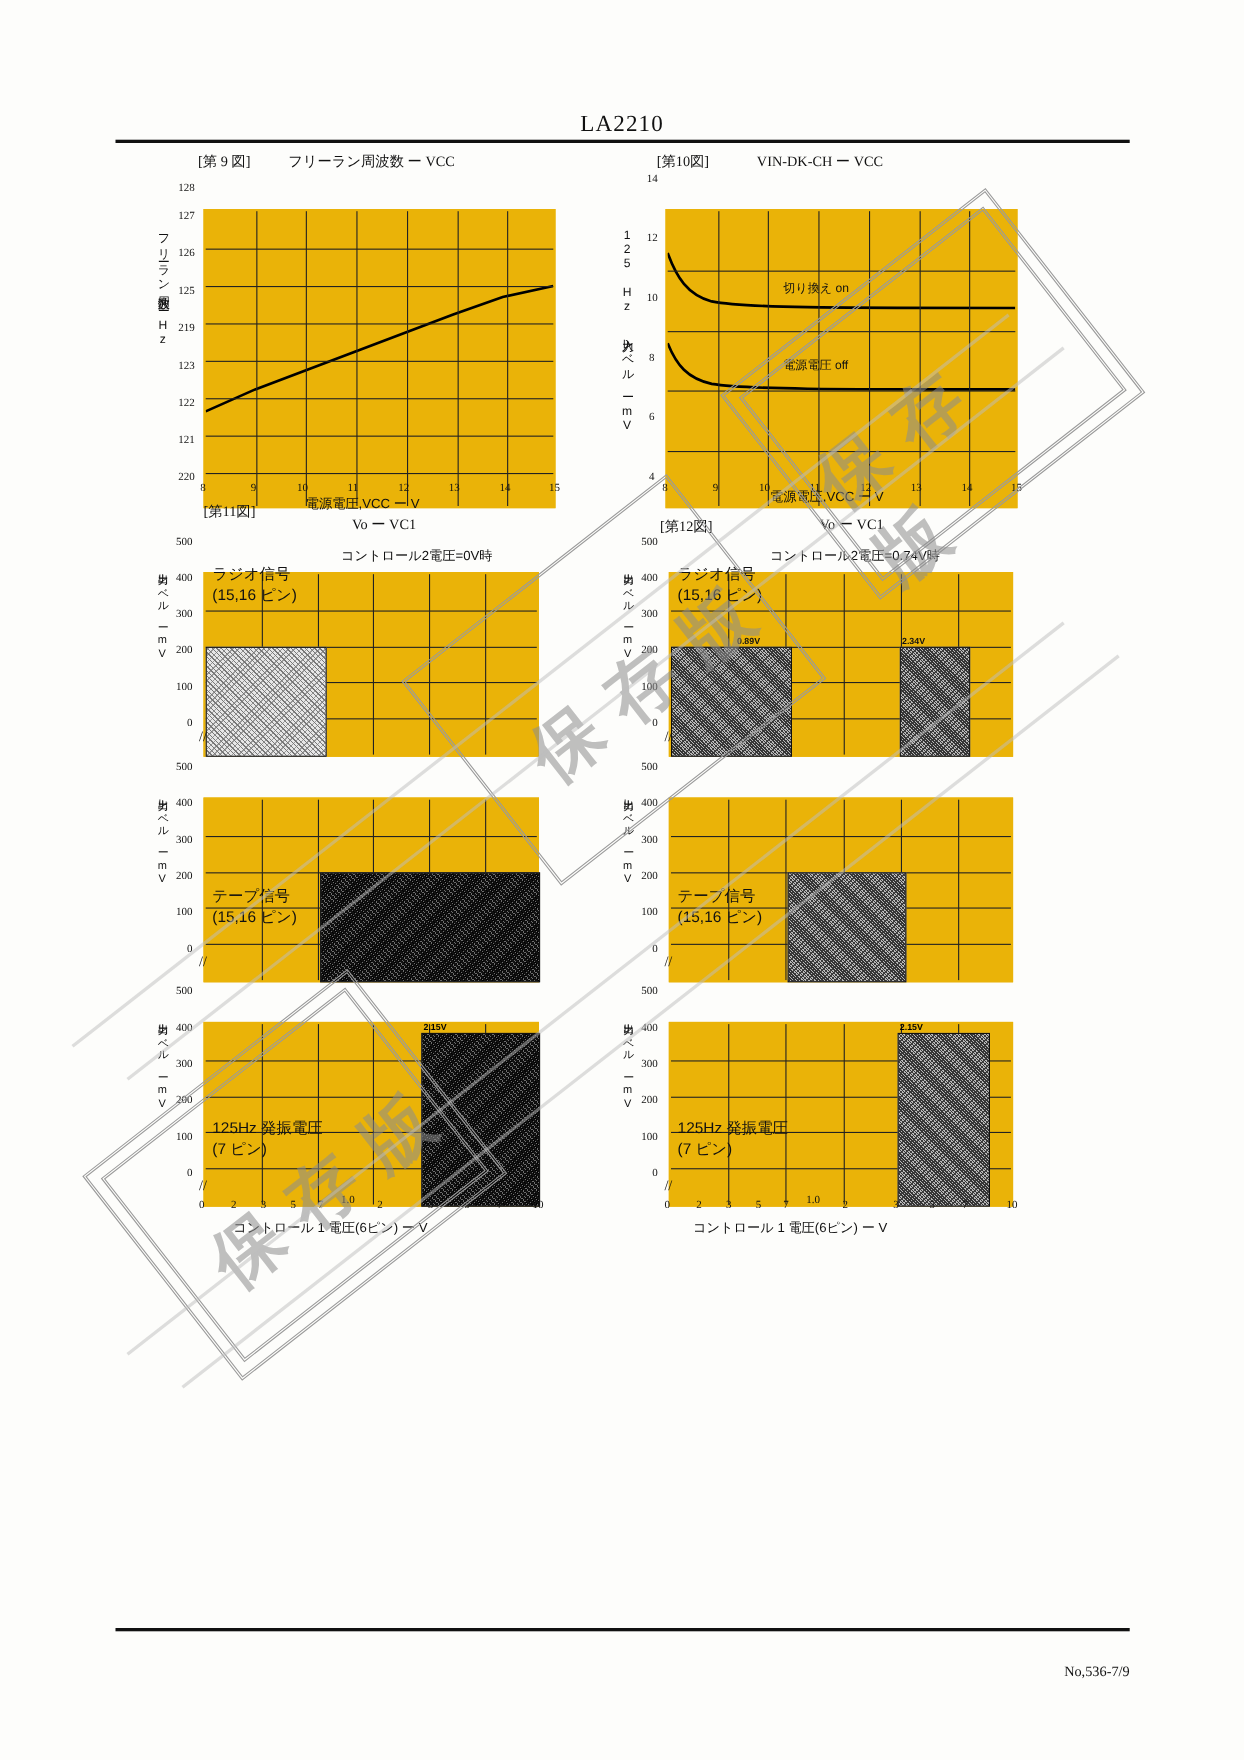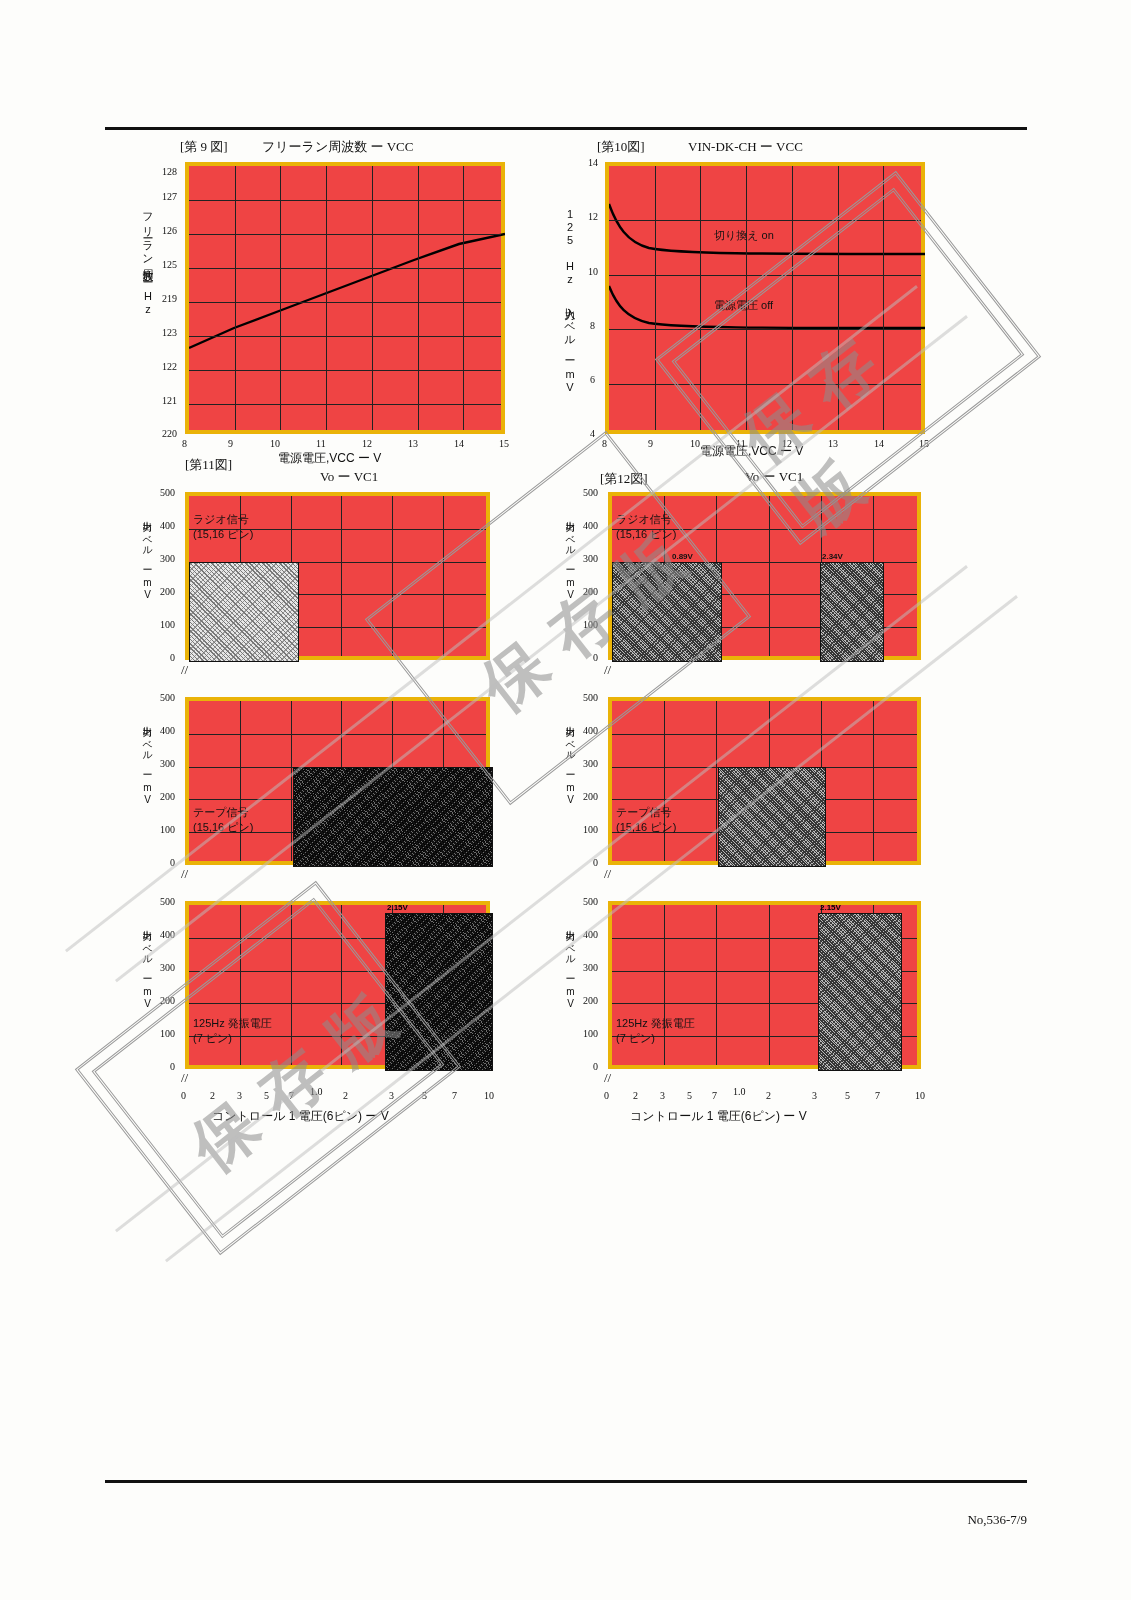--- a/index.html
+++ b/index.html
@@ -13,29 +13,29 @@
     position:absolute;left:0;top:100px;width:1131px;text-align:center;
     font-family:"Liberation Serif", serif;font-size:21px;letter-spacing:1px;
   }
   .rule-top{position:absolute;left:105px;top:127px;width:922px;height:3px;background:#111;}
   .rule-bottom{position:absolute;left:105px;top:1480px;width:922px;height:3px;background:#111;}
   .page-no{position:absolute;right:104px;top:1512px;font-size:13px;font-family:"Liberation Serif",serif;}
 
   
   .fig{position:absolute;}
   .fig-cap{position:absolute;font-size:13px;white-space:nowrap;font-family:"Liberation Serif",serif;}
-  .plot{position:absolute;border:4px solid #eab308;background:#ef4444;box-sizing:border-box;}
+  .plot{position:absolute;border:2px solid #eab308;background:#eab308;box-sizing:border-box;margin-top:28px;}
   .grid-v,.grid-h{position:absolute;background:#222;}
   .grid-v{width:1px;top:0;bottom:0;}
   .grid-h{height:1px;left:0;right:0;}
   .tick-lbl{position:absolute;font-size:10px;font-family:"Liberation Serif",serif;white-space:nowrap;}
   .ylab-rot{position:absolute;font-size:11px;writing-mode:vertical-rl;text-orientation:upright;
             white-space:nowrap;letter-spacing:1px;}
   .axis-x-title{position:absolute;font-size:12px;white-space:nowrap;}
-  .note{position:absolute;font-size:11px;white-space:nowrap;line-height:1.35;}
+  .note{position:absolute;font-size:14px;white-space:nowrap;line-height:1.35;}
   .bar{position:absolute;border:1px solid #111;}
   .hatch-light{background-image:repeating-linear-gradient(45deg,#777 0 1px,transparent 1px 3px),
                                repeating-linear-gradient(-45deg,#999 0 1px,transparent 1px 4px);
                background-color:#e6e6e6;}
   .hatch-med{background-image:repeating-linear-gradient(45deg,#333 0 1px,transparent 1px 2px),
                              repeating-linear-gradient(-45deg,#444 0 1px,transparent 1px 3px);
              background-color:#b9b9b9;}
   .hatch-dark{background-image:repeating-linear-gradient(45deg,#111 0 2px,transparent 2px 3px),
                               repeating-linear-gradient(-45deg,#000 0 1px,transparent 1px 2px);
               background-color:#6d6d6d;}
@@ -49,20 +49,21 @@
   .stamp .box{position:absolute;border:3px double #9a9a9a;}
   .stamp .txt{position:absolute;color:#8d8d8d;font-size:64px;font-weight:bold;
      font-family:"DejaVu Sans",sans-serif;opacity:.55;}
   .diagband{position:absolute;background:#bdbdbd;opacity:.5;height:3px;transform-origin:0 0;}
 </style>
 </head>
 <body>
 
 <div class="page">
 
+  <div class="doc-title">LA2210</div>
   <div class="rule-top"></div>
 
   <div class="fig" style="left:0;top:0;">
     <div class="fig-cap" style="left:180px;top:138px;">[第 9 図]</div>
     <div class="fig-cap" style="left:262px;top:138px;">フリーラン周波数 ー VCC</div>
 
     <div class="ylab-rot" style="left:140px;top:205px;height:180px;">フリーラン周波数 ー Hz</div>
 
     <div class="plot" style="left:185px;top:162px;width:320px;height:272px;">
       <div class="grid-v" style="left:45.7px;"></div>

